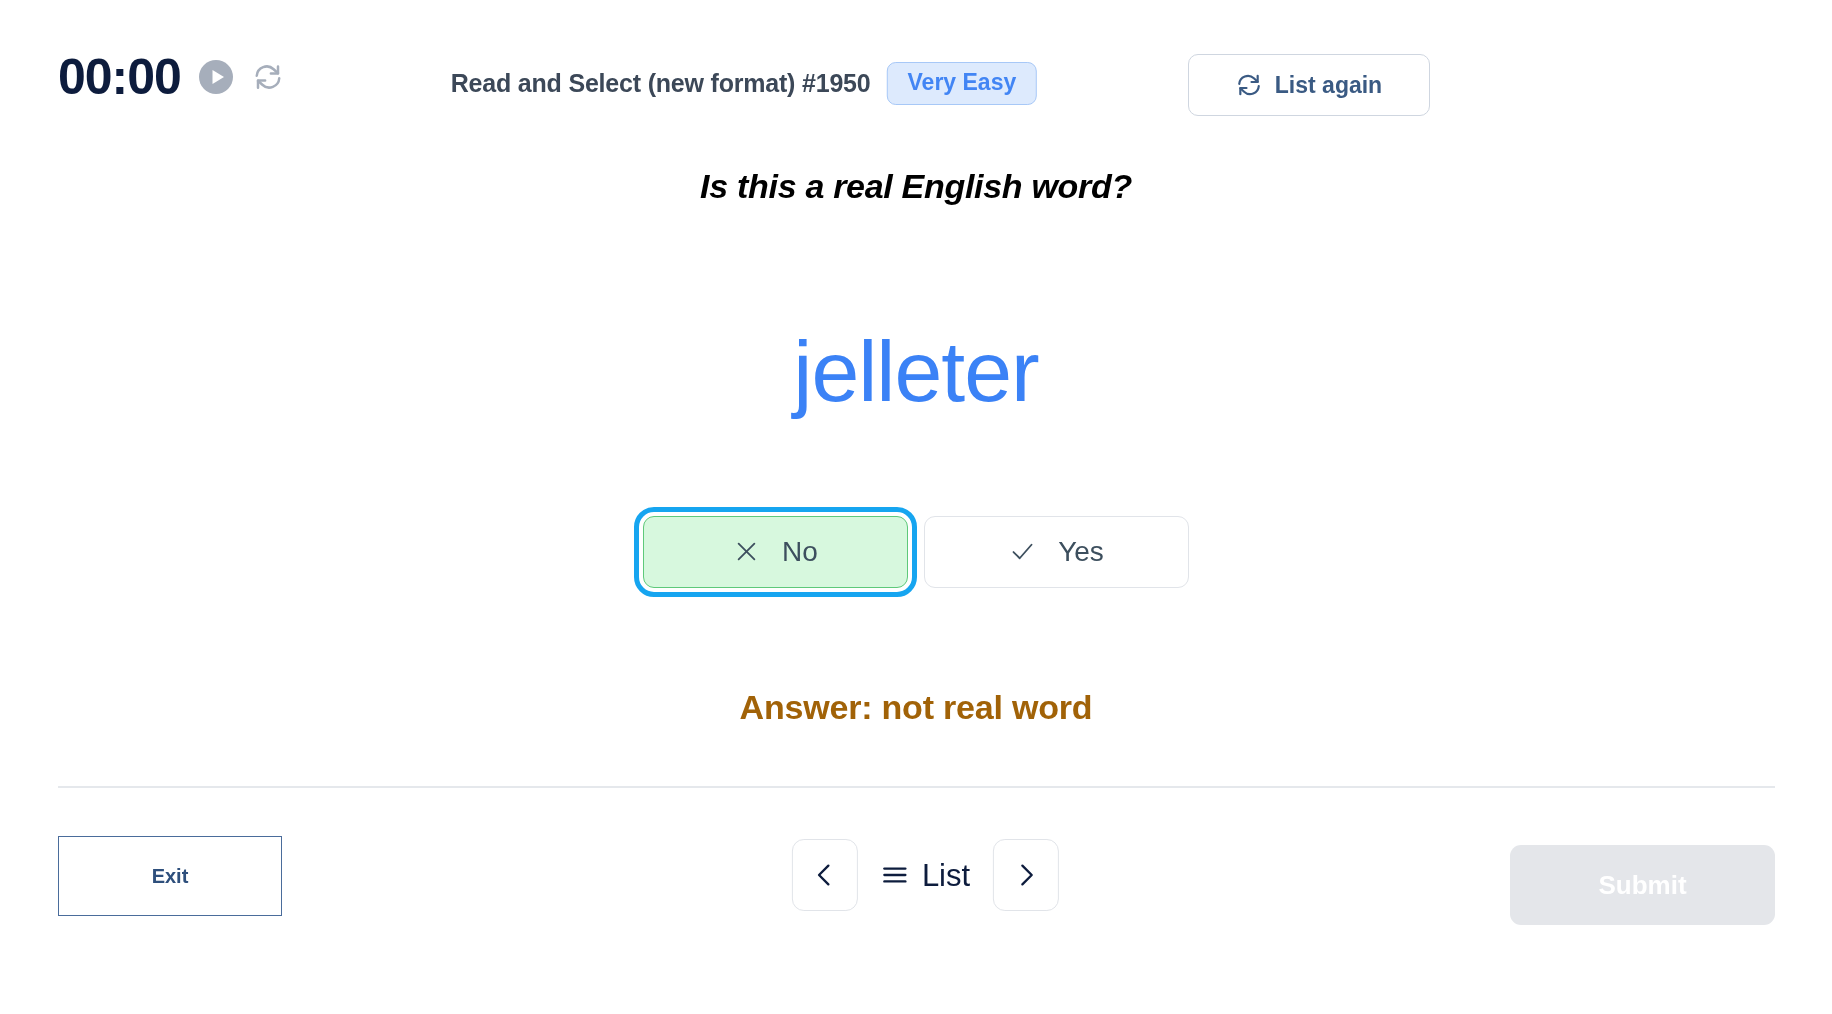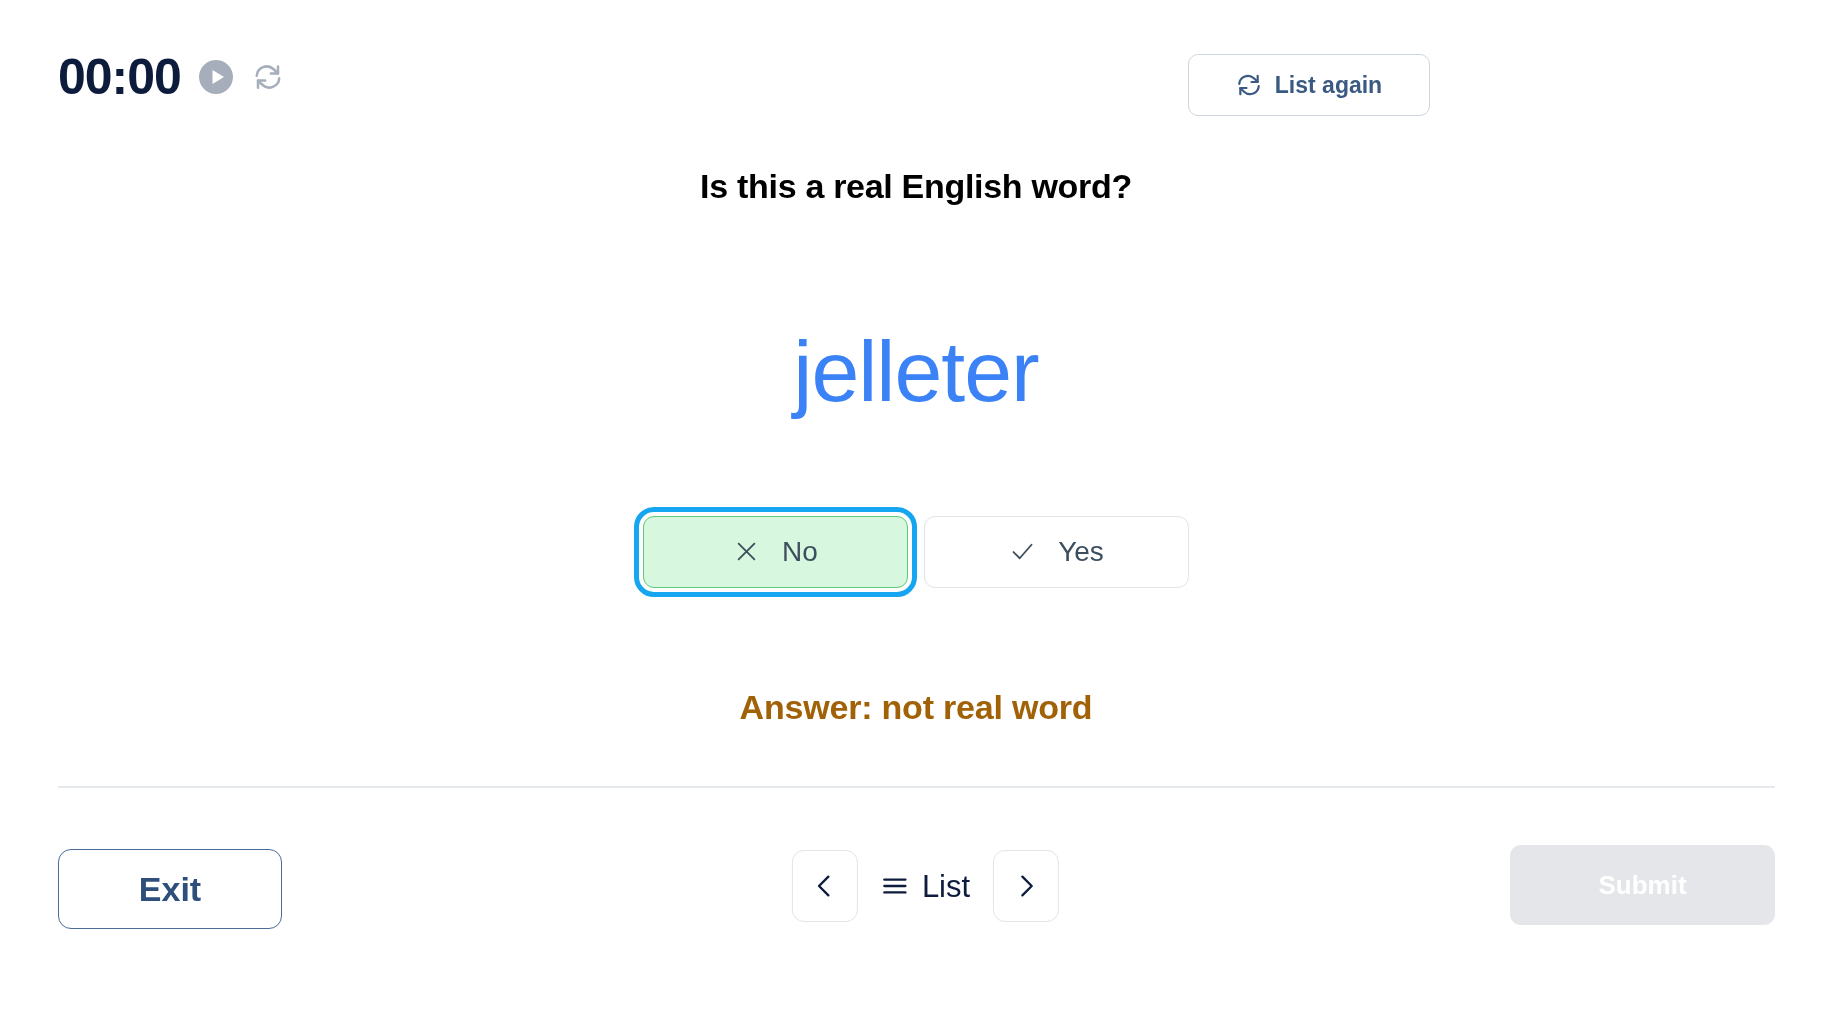--- a/index.html
+++ b/index.html
@@ -126,20 +126,21 @@
     width: 1832px;
   }
 
   .question-heading {
     text-align: center;
     font-size: 34px;
     font-weight: bold;
     color: #000000;
     letter-spacing: -0.3px;
     margin-top: 17px;
+    font-style: italic;
   }
 
   .word-display {
     text-align: center;
     font-size: 86px;
     font-weight: normal;
     color: #3b82f6;
     letter-spacing: -1px;
     margin-top: 118px;
     line-height: 1.1;
@@ -201,39 +202,39 @@
     position: absolute;
     top: 836px;
     left: 0;
     width: 1832px;
     height: 100px;
   }
 
   .exit-btn {
     position: absolute;
     left: 58px;
-    top: 13px;
+    top: 0;
     width: 224px;
     height: 80px;
     border: 1px solid #4a6c9b;
-    border-radius: 13px;
+    border-radius: 0;
     background: #ffffff;
     color: #2e4f7c;
-    font-size: 34px;
+    font-size: 20px;
     font-weight: bold;
     display: flex;
     align-items: center;
     justify-content: center;
     cursor: pointer;
   }
 
   .nav-group {
     position: absolute;
     left: 50%;
-    top: 14px;
+    top: 3px;
     transform: translateX(-50%);
     display: flex;
     align-items: center;
     gap: 19px;
     padding-left: 19px;
   }
 
   .nav-square {
     width: 66px;
     height: 72px;
@@ -302,20 +303,24 @@
           <svg width="30" height="30" viewBox="0 0 24 24" fill="none" stroke="#a6aebb" stroke-width="2" stroke-linecap="round" stroke-linejoin="round">
             <path d="M3 11a8 8 0 0 1 13.5-5.2L20 9"></path>
             <polyline points="20,3.5 20,9.2 14.3,9.2"></polyline>
             <path d="M21 13a8 8 0 0 1-13.5 5.2L4 15"></path>
             <polyline points="4,20.5 4,14.8 9.7,14.8"></polyline>
           </svg>
         </span>
       </div>
     </div>
 
+    <div class="title-group">
+      <div class="exercise-title">Read and Select (new format) #1950</div>
+      <div class="difficulty-badge">Very Easy</div>
+    </div>
 
     <div class="solve-again-btn">
       <span>
         <svg width="26" height="26" viewBox="0 0 24 24" fill="none" stroke="#3a5a83" stroke-width="2" stroke-linecap="round" stroke-linejoin="round">
           <path d="M3 11a8 8 0 0 1 13.5-5.2L20 9"></path>
           <polyline points="20,3.5 20,9.2 14.3,9.2"></polyline>
           <path d="M21 13a8 8 0 0 1-13.5 5.2L4 15"></path>
           <polyline points="4,20.5 4,14.8 9.7,14.8"></polyline>
         </svg>
       </span>

